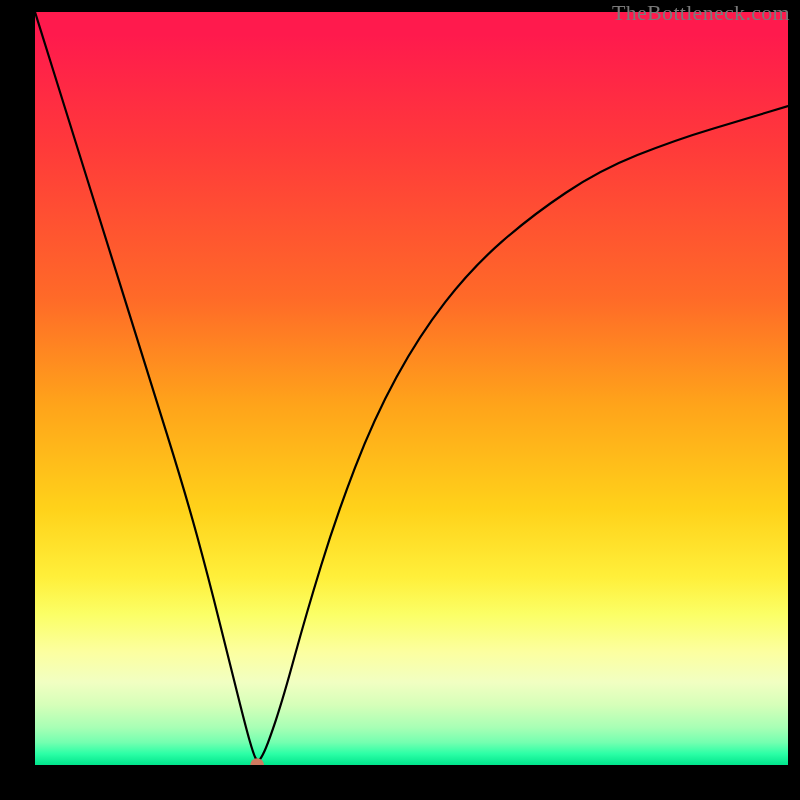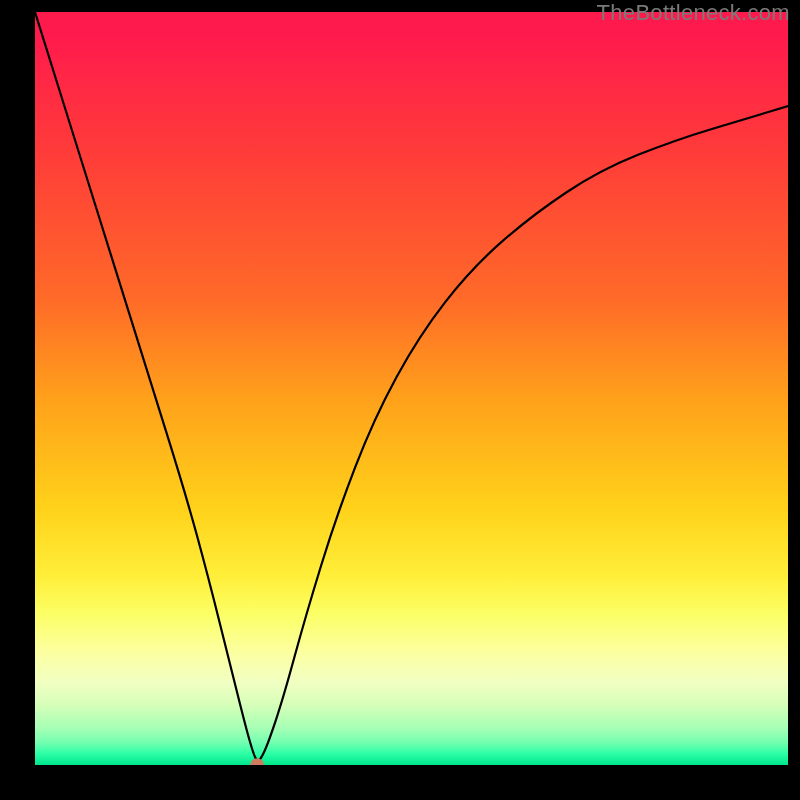--- a/index.html
+++ b/index.html
@@ -64,21 +64,21 @@
     stroke: none;
   }
   .watermark {
     position: absolute;
     top: 0px;
     right: 10px;
     color: #7a7a7a;
     font-size: 22px;
     font-weight: 500;
     letter-spacing: 0.3px;
-    font-family: Liberation Sans, sans-serif;
+    font-family: Liberation Serif, serif;
   }
 </style>
 </head>
 <body>
 
 <div class="stage">
 
   <div class="plot">
     <div class="gradient"></div>
 

